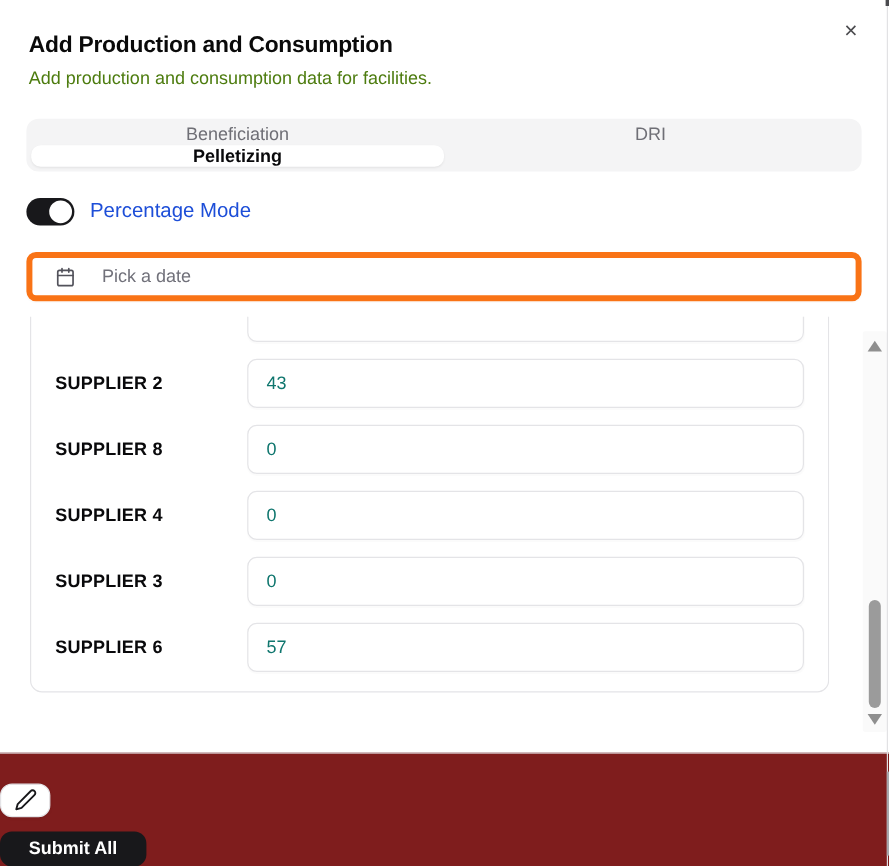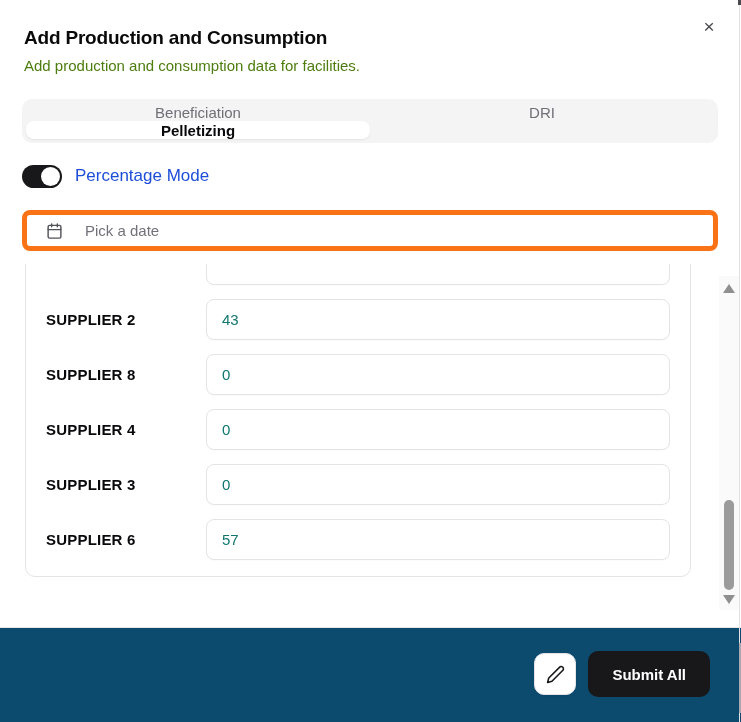--- a/index.html
+++ b/index.html
@@ -72,21 +72,21 @@
   
   .sbar { position: absolute; left: 719px; top: 276px; width: 20px; height: 334px; background: #fafafa; border-radius: 2px; }
   .sbar .arrow-up { width: 0; height: 0; margin: 8px auto 0; border-left: 6px solid transparent; border-right: 6px solid transparent; border-bottom: 9px solid #8f8f8f; cursor: pointer; }
   .sbar .thumb { position: absolute; left: 5px; top: 224px; width: 10px; height: 90px; background: #9b9b9b; border-radius: 5px; cursor: pointer; }
   .sbar .arrow-down { position: absolute; bottom: 6px; left: 4px; width: 0; height: 0; border-left: 6px solid transparent; border-right: 6px solid transparent; border-top: 9px solid #8f8f8f; cursor: pointer; }
 
   
   .footer {
     position: absolute; left: 0; right: 0; top: 627px; height: 95px;
     border-top: 1px solid #e7e7ea; display: flex; justify-content: flex-end; align-items: flex-start;
-    gap: 12px; padding: 23px 31px 0 0; background: #0c4a6e;
+    gap: 12px; padding: 23px 31px 0 0; background: #7f1d1d; flex-direction: column;
   }
   .edit-btn {
     width: 42px; height: 42px; margin-top: 2px; border: 1px solid #e4e4e7; border-radius: 10px;
     background: #fff; display: flex; align-items: center; justify-content: center; cursor: pointer;
     box-shadow: 0 1px 2px rgba(0,0,0,0.05);
   }
   .submit-btn {
     height: 46px; padding: 0 24px; background: #18181b; color: #fff; border: none;
     border-radius: 10px; font-size: 15px; font-weight: 700; cursor: pointer;
     font-family: "Liberation Sans", sans-serif;

